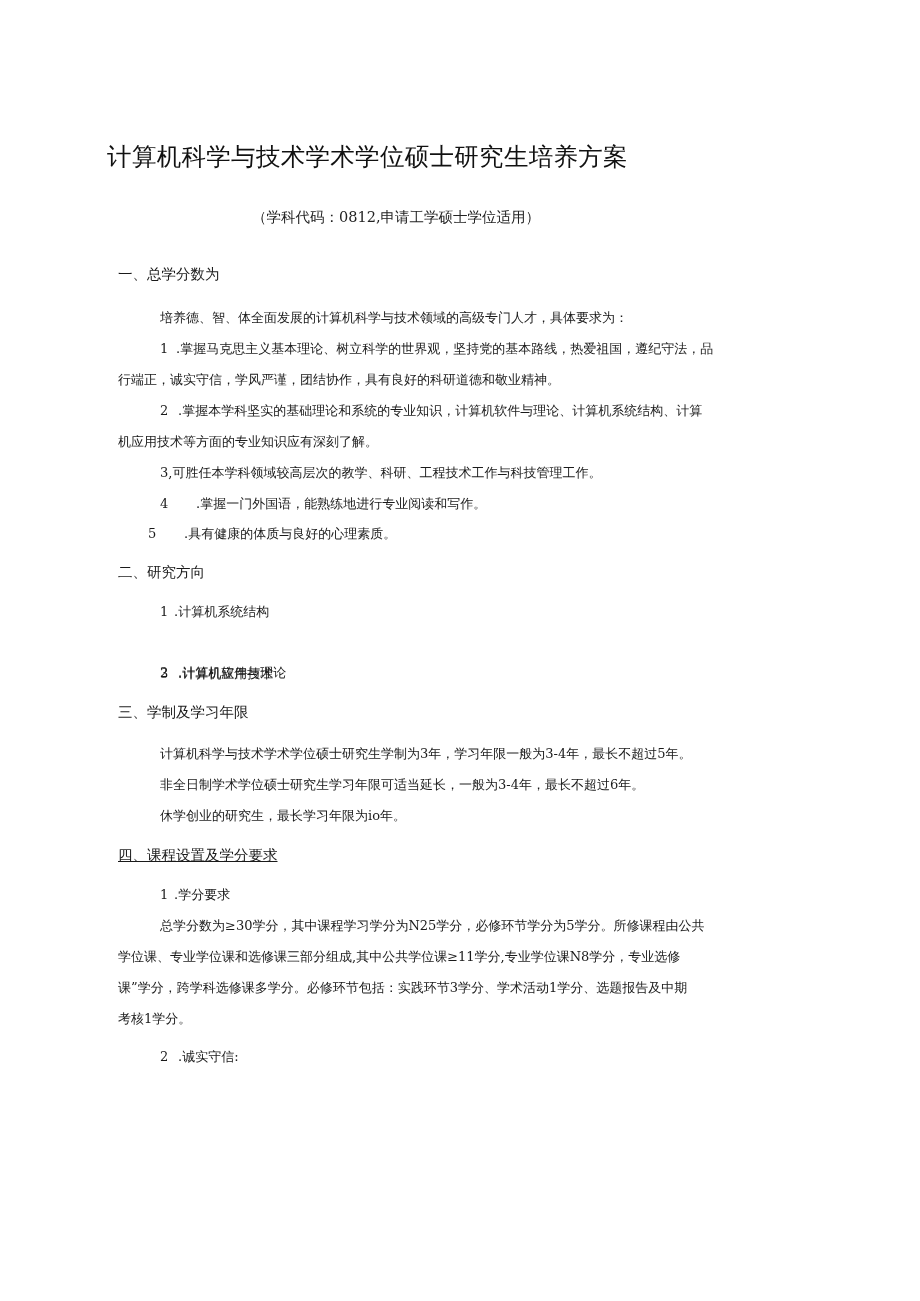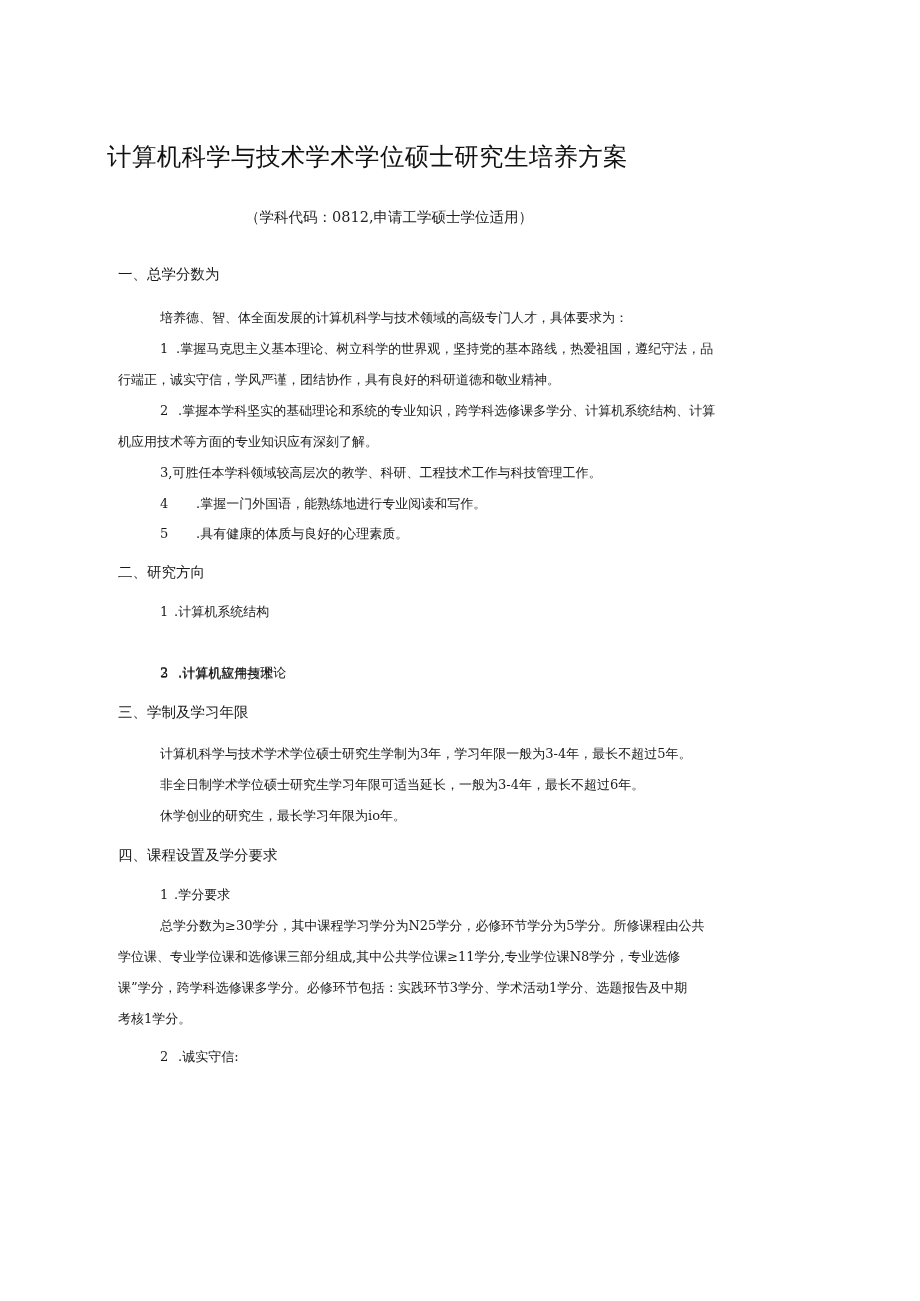--- a/index.html
+++ b/index.html
@@ -1,74 +1,74 @@
 <!DOCTYPE html>
 <html><head>
 <meta charset="utf-8">
 <style>
   html, body { margin:0; padding:0; background:#ffffff; }
   body { width:920px; height:1301px; position:relative; overflow:hidden;
          font-family:"DejaVu Serif", "Liberation Serif", serif; color:#1a1a1a; }
   .abs { position:absolute; white-space:nowrap; }
   .title { left:0; width:735px; text-align:center; top:140px;
            font-family:"DejaVu Sans","Liberation Sans",sans-serif; font-size:24.5px; color:#111; letter-spacing:0.3px; }
-  .subtitle { left:8px; width:762px; text-align:center; top:208px; font-size:14.5px; color:#222; }
+  .subtitle { left:15px; width:762px; text-align:center; top:208px; font-size:14.5px; color:#222; }
   .h { font-size:14.5px; left:118px; }
   .p { font-size:13px; }
   .num { display:inline-block; }
 </style>
 </head>
 <body>
 
 <div>
   <div class="abs title">计算机科学与技术学术学位硕士研究生培养方案</div>
   <div class="abs subtitle">（学科代码：0812,申请工学硕士学位适用）</div>
 
   <div class="abs h" style="top:265px;">一、总学分数为</div>
   <div class="abs p" style="left:160px; top:309px;">培养德、智、体全面发展的计算机科学与技术领域的高级专门人才，具体要求为：</div>
 
   <div class="abs p" style="left:160px; top:340px;">
     <span class="num" style="width:16px;">1</span><span>.掌握马克思主义基本理论、树立科学的世界观，坚持党的基本路线，热爱祖国，遵纪守法，品</span>
   </div>
   <div class="abs p" style="left:118px; top:371px;">行端正，诚实守信，学风严谨，团结协作，具有良好的科研道德和敬业精神。</div>
 
   <div class="abs p" style="left:160px; top:402px;">
-    <span class="num" style="width:18px;">2</span><span>.掌握本学科坚实的基础理论和系统的专业知识，跨学科选修课多学分、计算机系统结构、计算</span>
+    <span class="num" style="width:18px;">2</span><span>.掌握本学科坚实的基础理论和系统的专业知识，计算机软件与理论、计算机系统结构、计算</span>
   </div>
   <div class="abs p" style="left:118px; top:433px;text-align:center;">机应用技术等方面的专业知识应有深刻了解。</div>
 
   <div class="abs p" style="left:160px; top:464px;">
     <span>3,</span><span>可胜任本学科领域较高层次的教学、科研、工程技术工作与科技管理工作。</span>
   </div>
 
   <div class="abs p" style="left:160px; top:495px;">
     <span class="num" style="width:36px;">4</span><span>.掌握一门外国语，能熟练地进行专业阅读和写作。</span>
   </div>
 
-  <div class="abs p" style="left:160px; top:525px;">
+  <div class="abs p" style="left:148px; top:525px;">
     <span class="num" style="width:36px;">5</span><span>.具有健康的体质与良好的心理素质。</span>
   </div>
 
   <div class="abs h" style="top:563px;">二、研究方向</div>
   <div class="abs p" style="left:160px; top:603px;">
     <span class="num" style="width:14px;">1</span><span>.计算机系统结构</span>
   </div>
   <div class="abs p" style="left:160px; top:664px;">
     <span class="num" style="width:18px;">2</span><span>.计算机软件与理论</span>
   </div>
   <div class="abs p" style="left:160px; top:665px;">
     <span class="num" style="width:18px;">3</span><span>.计算机应用技术</span>
   </div>
 
   <div class="abs h" style="top:703px;">三、学制及学习年限</div>
   <div class="abs p" style="left:160px; top:745px;">计算机科学与技术学术学位硕士研究生学制为3年，学习年限一般为3-4年，最长不超过5年。</div>
   <div class="abs p" style="left:160px; top:776px;">非全日制学术学位硕士研究生学习年限可适当延长，一般为3-4年，最长不超过6年。</div>
   <div class="abs p" style="left:160px; top:807px;">休学创业的研究生，最长学习年限为io年。</div>
 
-  <div class="abs h" style="top:846px;">四、课程设置及学分要求</div>
+  <div class="abs h" style="top:846px;text-decoration:underline;">四、课程设置及学分要求</div>
   <div class="abs p" style="left:160px; top:886px;">
     <span class="num" style="width:14px;">1</span><span>.学分要求</span>
   </div>
   <div class="abs p" style="left:160px; top:917px;">总学分数为≥30学分，其中课程学习学分为N25学分，必修环节学分为5学分。所修课程由公共</div>
   <div class="abs p" style="left:118px; top:948px;">学位课、专业学位课和选修课三部分组成,其中公共学位课≥11学分,专业学位课N8学分，专业选修</div>
   <div class="abs p" style="left:118px; top:979px;">课”学分，跨学科选修课多学分。必修环节包括：实践环节3学分、学术活动1学分、选题报告及中期</div>
   <div class="abs p" style="left:118px; top:1010px;">考核1学分。</div>
   <div class="abs p" style="left:160px; top:1048px;">
     <span class="num" style="width:18px;">2</span><span>.诚实守信:</span>
   </div>

